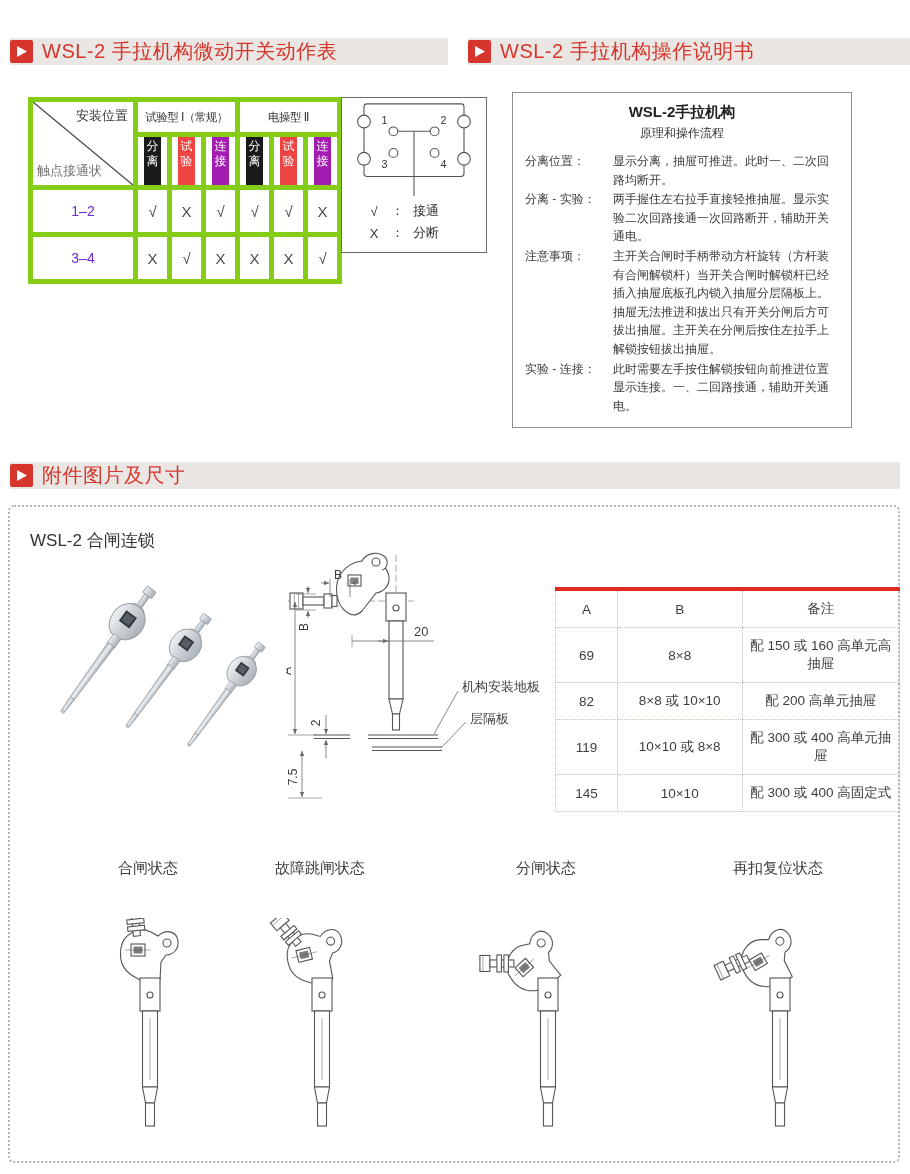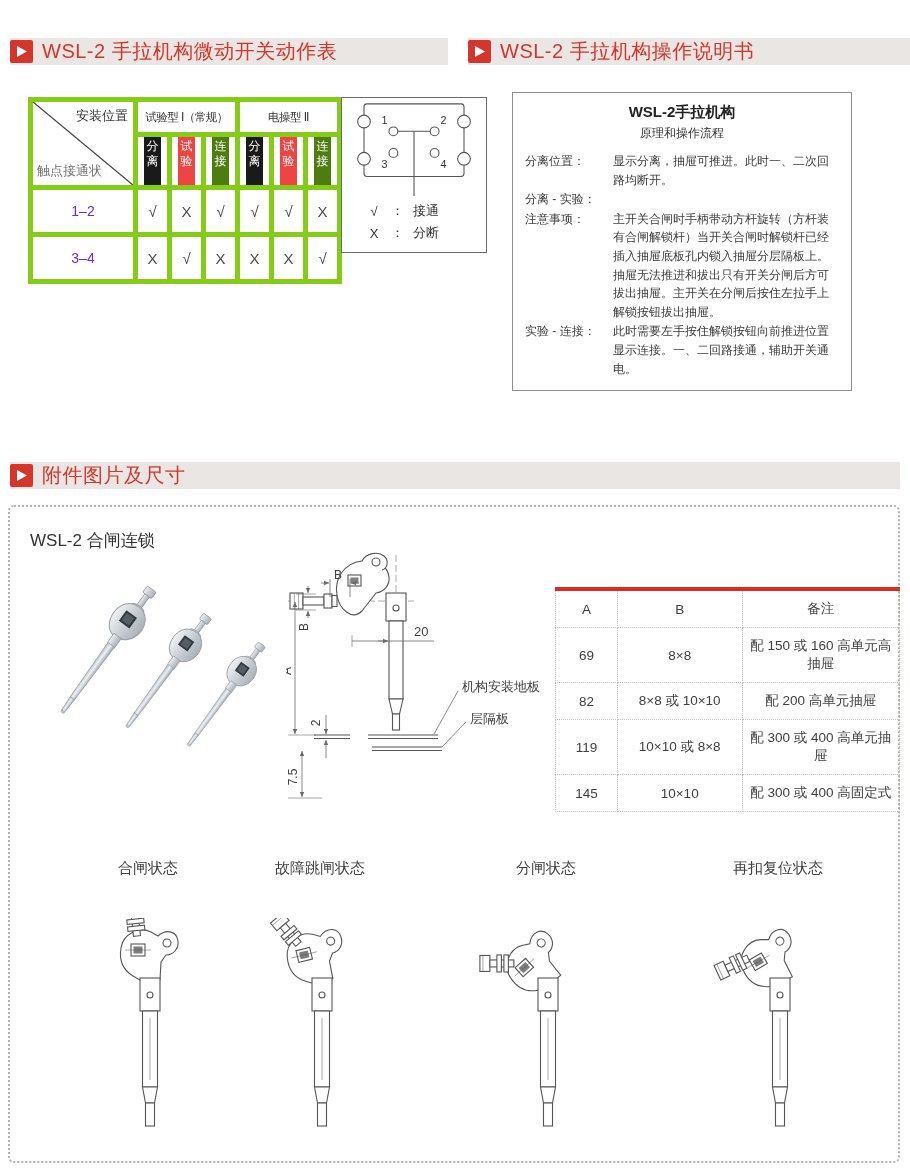--- a/index.html
+++ b/index.html
@@ -17,21 +17,21 @@
   .atable{border-collapse:collapse;}
   .atable td{border:5px solid #84cc16;text-align:center;vertical-align:middle;padding:0;}
   .corner{position:relative;width:100px;height:72px;}
   .diag-svg{position:absolute;left:0;top:0;width:100%;height:100%;}
   .corner-top{position:absolute;top:5px;right:5px;font-size:13px;color:#333;}
   .corner-bot{position:absolute;bottom:5px;left:4px;font-size:13px;color:#737373;}
   .grp{height:30px;font-size:11.5px;color:#333;letter-spacing:-.5px;}
   .subhead{height:42px;width:29px;}
   .chip{display:inline-block;width:17px;padding:2px 0 16px;color:#fff;font-size:12px;
         line-height:1.25;word-break:break-all;text-align:center;}
-  .chip-k{background:#1a1a1a}.chip-g{background:#ef4444}.chip-r{background:#4d7c0f}
+  .chip-k{background:#1a1a1a}.chip-g{background:#ef4444}.chip-r{background:#a21caf}
   .rowlab{font-size:14px;color:#6d28d9;height:42px;}
   .val{font-size:15px;color:#4a4a4a;}
 
   
   .legend-box{width:146px;height:156px;border:1px solid #6a6a6a;margin-left:-1px;
               box-sizing:border-box;display:flex;flex-direction:column;align-items:center;}
   .lg-row{display:flex;align-items:center;gap:9px;width:96px;margin-top:4px;font-size:13px;color:#333;}
   .lg-sym{width:16px;text-align:center;}
 
   
@@ -211,20 +211,21 @@
 <div class="abs manual-box" style="left:512px;top:92px;width:340px;min-height:238px;">
   <div class="manual-title">WSL-2手拉机构</div>
   <div class="manual-sub">原理和操作流程</div>
   <div class="m-items">
     <div class="m-item">
       <span class="m-label">分离位置：</span>
       <span class="m-text">显示分离，抽屉可推进。此时一、二次回路均断开。</span>
     </div>
     <div class="m-item">
       <span class="m-label">分离 - 实验：</span>
+      <span class="m-text">两手握住左右拉手直接轻推抽屉。显示实验二次回路接通一次回路断开，辅助开关通电。</span>
     </div>
     <div class="m-item">
       <span class="m-label">注意事项：</span>
       <span class="m-text">主开关合闸时手柄带动方杆旋转（方杆装有合闸解锁杆）当开关合闸时解锁杆已经插入抽屉底板孔内锁入抽屉分层隔板上。抽屉无法推进和拔出只有开关分闸后方可拔出抽屉。主开关在分闸后按住左拉手上解锁按钮拔出抽屉。</span>
     </div>
     <div class="m-item">
       <span class="m-label">实验 - 连接：</span>
       <span class="m-text">此时需要左手按住解锁按钮向前推进位置显示连接。一、二回路接通，辅助开关通电。</span>
     </div>
   </div>

